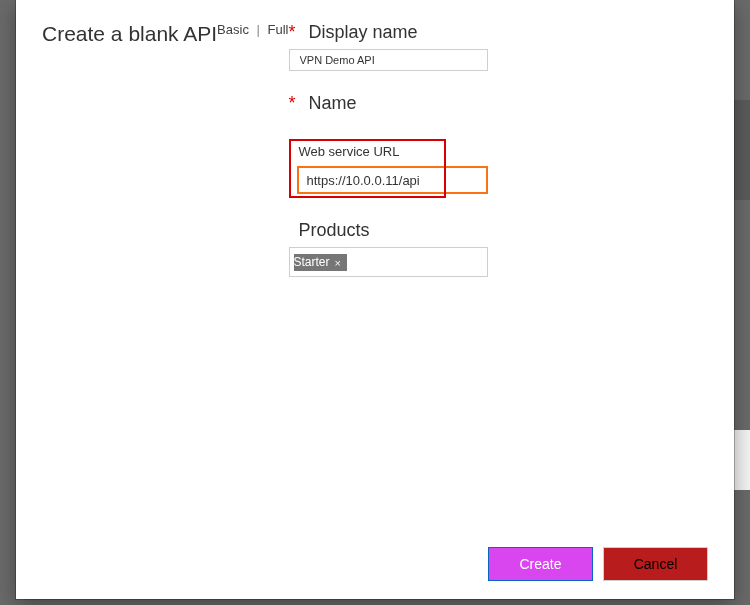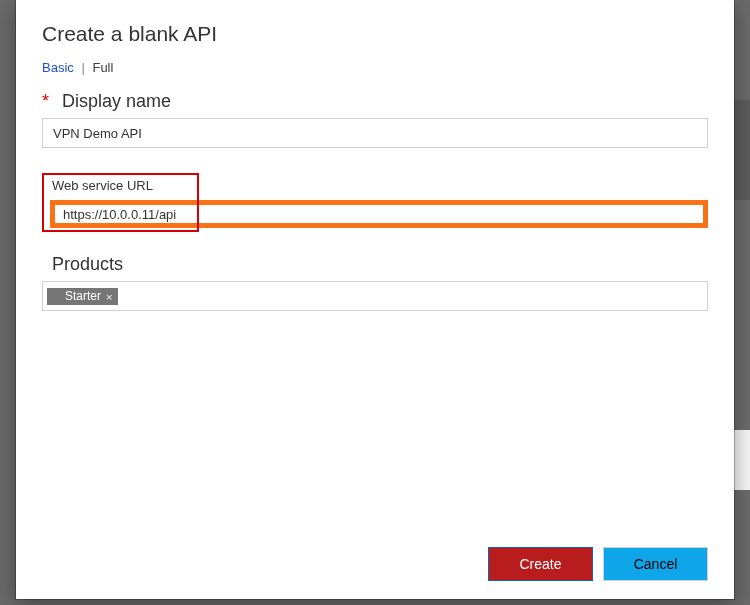--- a/index.html
+++ b/index.html
@@ -7,48 +7,48 @@
     body { background: #6a6a6a; position: relative; overflow: hidden; }
     .backdrop { position: absolute; inset: 0; background: #6a6a6a; }
     .backdrop-panel { position: absolute; right: 0; top: 100px; width: 24px; height: 100px; background: #5b5b5b; }
     .backdrop-panel2 { position: absolute; right: 0; top: 430px; width: 24px; height: 60px; background: #f4f4f4; }
     .modal {
       position: absolute;
       left: 16px; top: 0; right: 16px; bottom: 6px;
       background: #ffffff;
       box-shadow: 0 0 0 1px rgba(0,0,0,0.25), 0 6px 20px rgba(0,0,0,0.35);
       padding: 22px 26px 18px 26px;
-      display: flex; flex-direction: column;
+      display: flex; flex-direction: row;
     }
     .modal-title { font-size: 21px; font-weight: 400; color: #333; margin-bottom: 14px; }
     .tabs { font-size: 13px; margin-bottom: 16px; }
-    .tabs .tab-basic { color: #1d4ed8; cursor: pointer; }
+    .tabs .tab-basic { color: #404040; cursor: pointer; }
     .tabs .sep { color: #888; margin: 0 4px; }
     .tabs .tab-full { color: #404040; cursor: pointer; }
     .form { flex: 1; }
     .field { margin-bottom: 22px; }
     .label-row { font-size: 18px; color: #333; margin-bottom: 6px; }
     .req { color: #e00000; margin-right: 8px; }
     .text-input {
       width: 100%;
-      height: 30px;
+      height: 22px;
       border: 1px solid #cfcfcf;
-      font-size: 13px;
+      font-size: 11px;
       padding: 0 10px;
       color: #333;
       background: #fff;
       outline: none;
     }
     
     .web-url-row { position: relative; margin-bottom: 22px; height: 62px; text-decoration: underline; }
     .web-url-row .full-input {
       position: absolute;
       left: 8px; right: 0; top: 30px;
       height: 28px;
-      border: 5px solid #f97316;
+      border: 2px solid #f97316;
       font-size: 13px;
       padding: 0 8px;
       color: #333;
     }
     .web-url-row .red-frame {
       position: absolute;
       left: 0; top: 3px;
       width: 157px; height: 59px;
       border: 2px solid #d70000;
       pointer-events: none;
@@ -62,38 +62,38 @@
       width: 100%;
       min-height: 30px;
       border: 1px solid #cfcfcf;
       padding: 3px 4px;
       display: flex; align-items: center; gap: 4px;
     }
     .chip {
       background: #767676;
       color: #fff;
       font-size: 12px;
-      padding: 1px 6px 2px 18px;
+      padding: 1px 6px 2px 0;
       display: inline-flex; align-items: flex-end;
     }
     .chip .x { margin-left: 5px; font-size: 11px; cursor: pointer; opacity: 0.9; }
     .footer {
       display: flex; justify-content: flex-end; gap: 10px;
       padding-top: 16px;
       margin-top: auto;
     }
     .btn {
       min-width: 105px; height: 34px;
       font-size: 14px;
       border: 1px solid #cfcfcf;
-      background: #0ea5e9;
+      background: #b91c1c;
       cursor: pointer;
     }
     .btn-primary {
-      background: #b91c1c;
+      background: #d946ef;
       border-color: #0b63c4;
       color: #fff;
     }
   </style>
 </head>
 <body>
 
 <div class="backdrop"></div>
 <div class="backdrop-panel"></div>
 <div class="backdrop-panel2"></div>
@@ -112,20 +112,24 @@
 
     <div class="field">
       <div class="label-row">
         <span class="req">*</span>
         <span>Display name</span>
       </div>
       <input class="text-input" type="text" value="VPN Demo API" style="">
     </div>
 
     <div class="field">
+      <div class="label-row">
+        <span class="req">*</span>
+        <span>Name</span>
+      </div>
     </div>
 
     <div class="web-url-row">
       <div class="url-label">Web service URL</div>
       <input class="full-input" type="text" value="https://10.0.0.11/api" style="">
       <div class="red-frame"></div>
     </div>
 
     <div class="field">
     </div>

